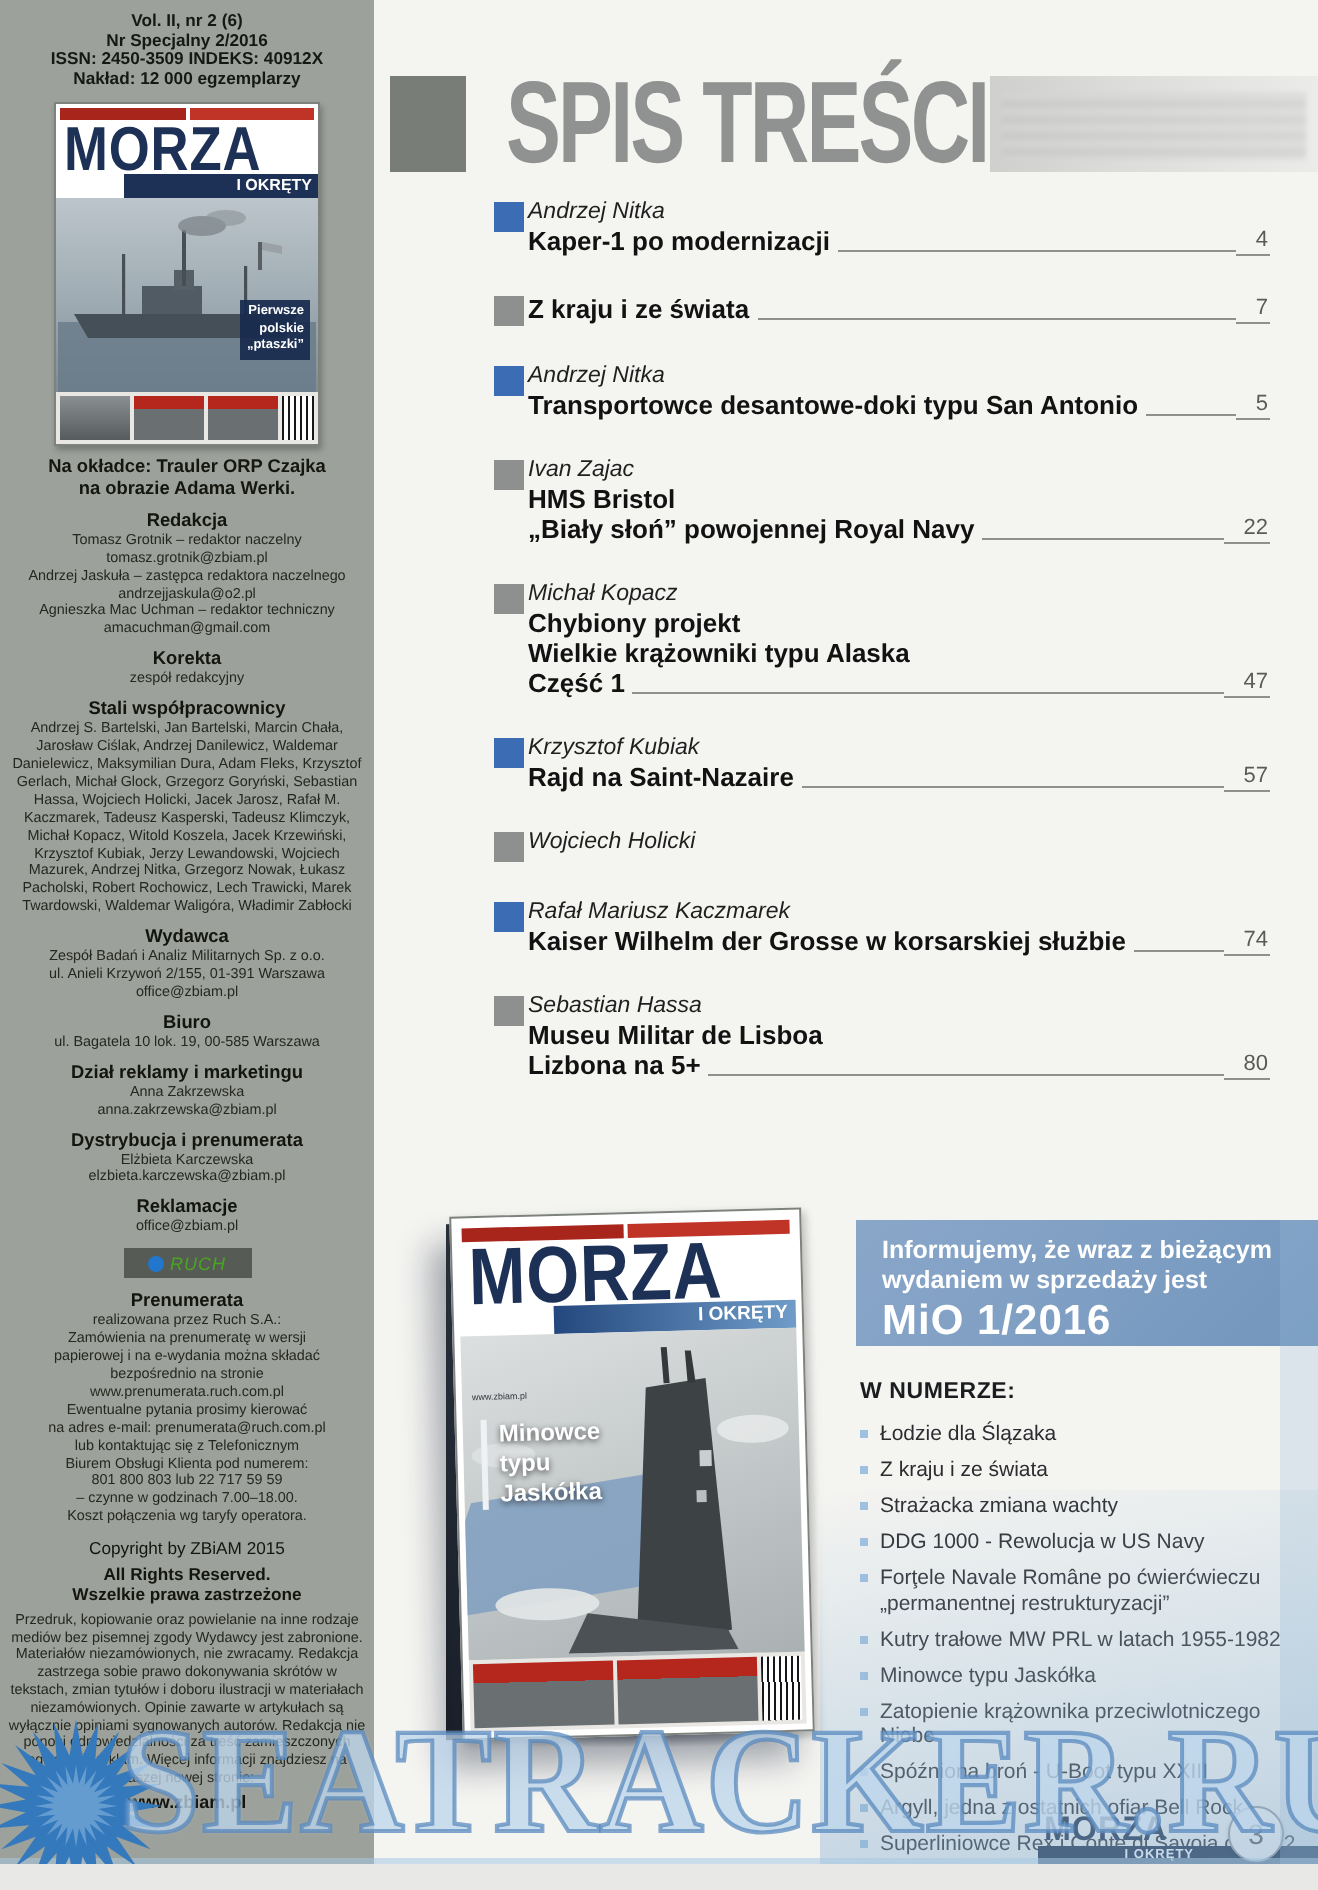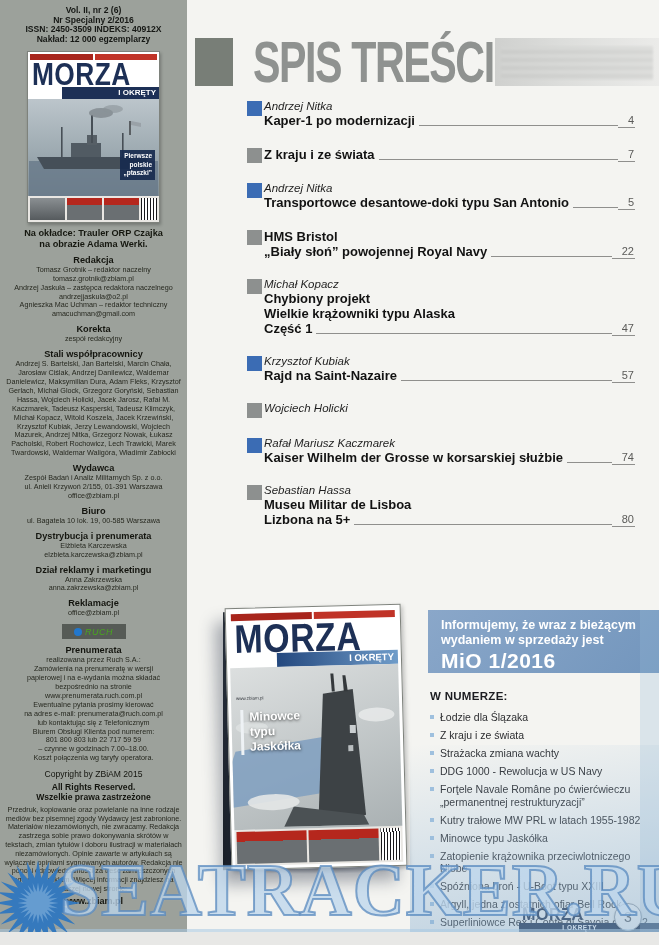--- a/index.html
+++ b/index.html
@@ -208,29 +208,29 @@
 ul. Anieli Krzywoń 2/155, 01-391 Warszawa
 office@zbiam.pl</div>
         </div>
 
         <div class="sb-section">
           <div class="sb-heading">Biuro</div>
           <div class="sb-body">ul. Bagatela 10 lok. 19, 00-585 Warszawa</div>
         </div>
 
         <div class="sb-section">
+          <div class="sb-heading">Dział reklamy i marketingu</div>
+          <div class="sb-body">Anna Zakrzewska
+anna.zakrzewska@zbiam.pl</div>
+        </div>
+
+        <div class="sb-section">
           <div class="sb-heading">Dystrybucja i prenumerata</div>
           <div class="sb-body">Elżbieta Karczewska
 elzbieta.karczewska@zbiam.pl</div>
-        </div>
-
-        <div class="sb-section">
-          <div class="sb-heading">Dział reklamy i marketingu</div>
-          <div class="sb-body">Anna Zakrzewska
-anna.zakrzewska@zbiam.pl</div>
         </div>
 
         <div class="sb-section">
           <div class="sb-heading">Reklamacje</div>
           <div class="sb-body">office@zbiam.pl</div>
         </div>
       </div>
 
     <div class="ruch-badge">
       <span class="ruch-dot"></span>
@@ -300,20 +300,21 @@
             <span class="entry-title">Transportowce desantowe-doki typu San Antonio</span>
             <span class="leader"></span>
             <span class="entry-page">5</span>
           </div>
         </div>
       </div>
 
       <div class="toc-entry">
         <span class="bullet" data-variant="gray"></span>
         <div class="entry-body">
+          <div class="entry-author">Ivan Zajac</div>
           <div class="entry-pre">HMS Bristol</div>
           <div class="entry-last">
             <span class="entry-title">„Biały słoń” powojennej Royal Navy</span>
             <span class="leader"></span>
             <span class="entry-page">22</span>
           </div>
         </div>
       </div>
 
 

